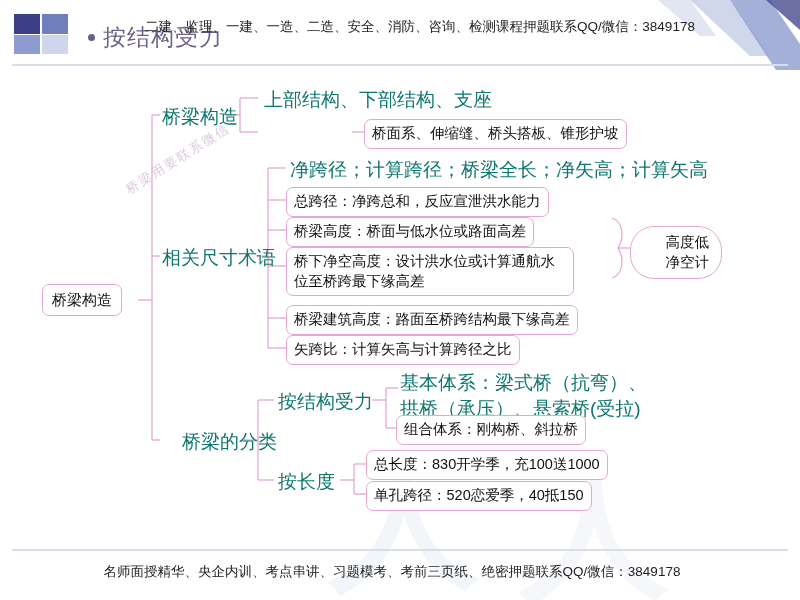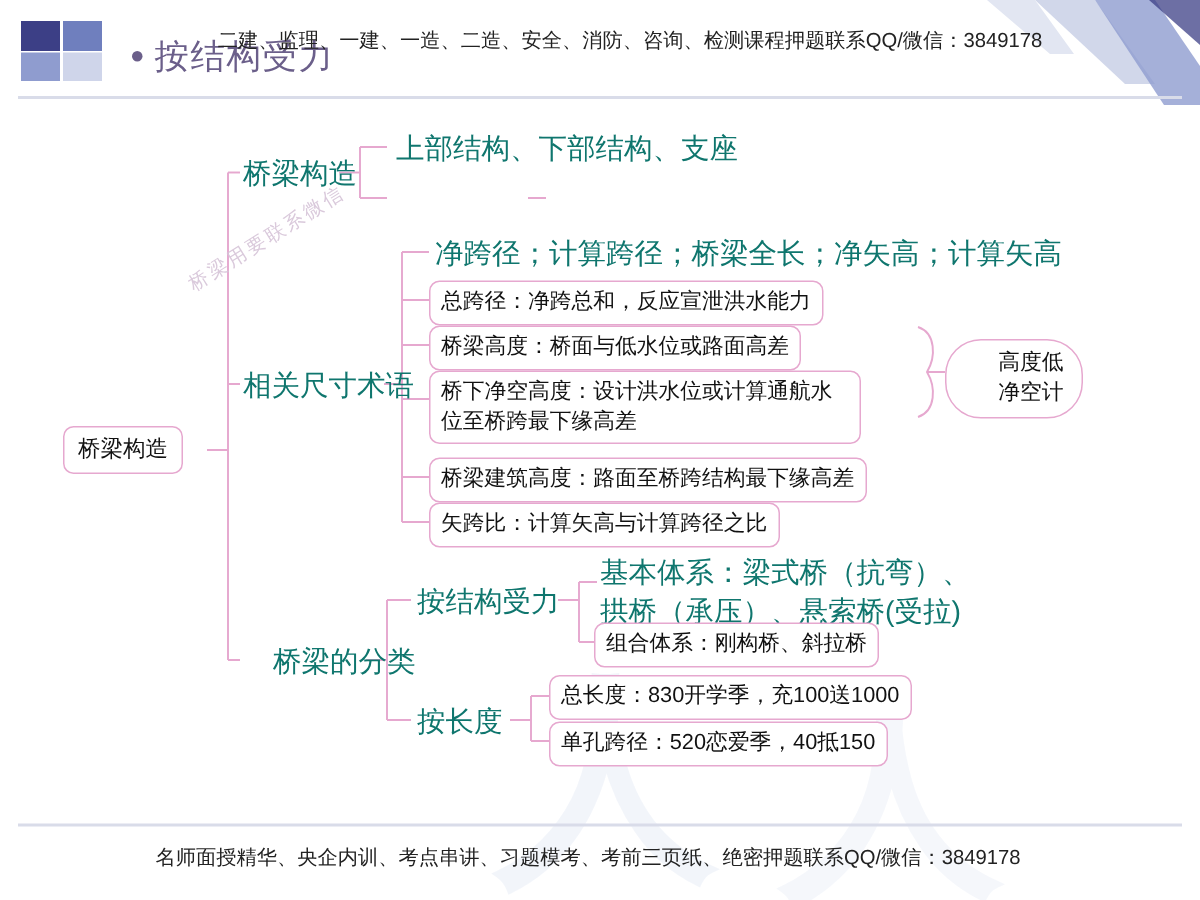--- a/index.html
+++ b/index.html
@@ -181,20 +181,21 @@
     <g fill="none" stroke="#e6a8cf" stroke-width="1.3">
       <path d="M612 148 C 624 152, 624 168, 618 178 C 624 188, 624 204, 612 208"></path>
       <path d="M618 178 L630 178"></path>
     </g>
   </svg>
 
   <div class="node root" style="left:42px; top:214px;">桥梁构造</div>
 
   <div class="plain" style="left:160px; top:32px;">桥梁构造</div>
   <div class="plain" style="left:262px; top:15px;">上部结构、下部结构、支座</div>
+  <div class="node" style="left:364px; top:49px;">桥面系、伸缩缝、桥头搭板、锥形护坡</div>
 
   <div class="plain" style="left:160px; top:173px;">相关尺寸术语</div>
   <div class="plain" style="left:288px; top:85px;text-align:center;">净跨径；计算跨径；桥梁全长；净矢高；计算矢高</div>
   <div class="node" style="left:286px; top:117px;">总跨径：净跨总和，反应宣泄洪水能力</div>
   <div class="node" style="left:286px; top:147px;">桥梁高度：桥面与低水位或路面高差</div>
   <div class="node multi" style="left:286px; top:177px; width:288px;">桥下净空高度：设计洪水位或计算通航水位至桥跨最下缘高差</div>
   <div class="node" style="left:286px; top:235px;">桥梁建筑高度：路面至桥跨结构最下缘高差</div>
   <div class="node" style="left:286px; top:265px;">矢跨比：计算矢高与计算跨径之比</div>
   <div class="bubble" style="left:630px; top:156px; width:92px;"><span style="white-space:pre-line;">高度低
 净空计</span></div>

